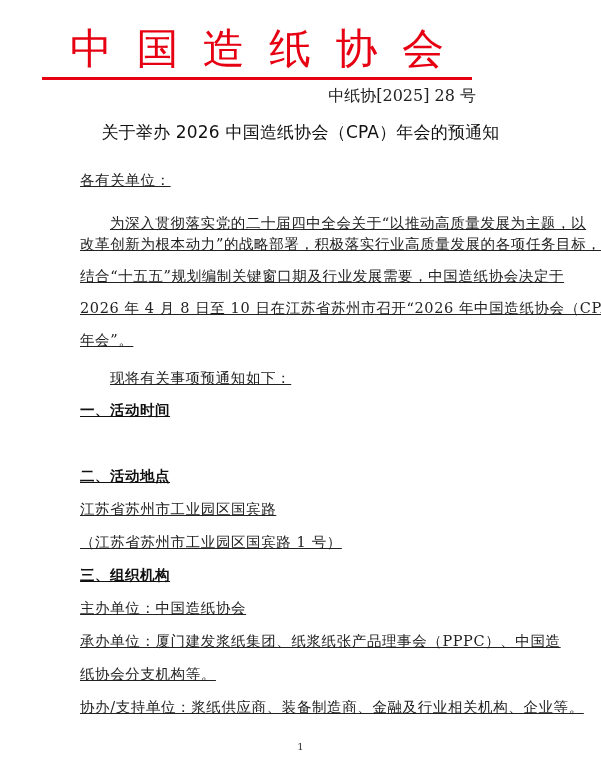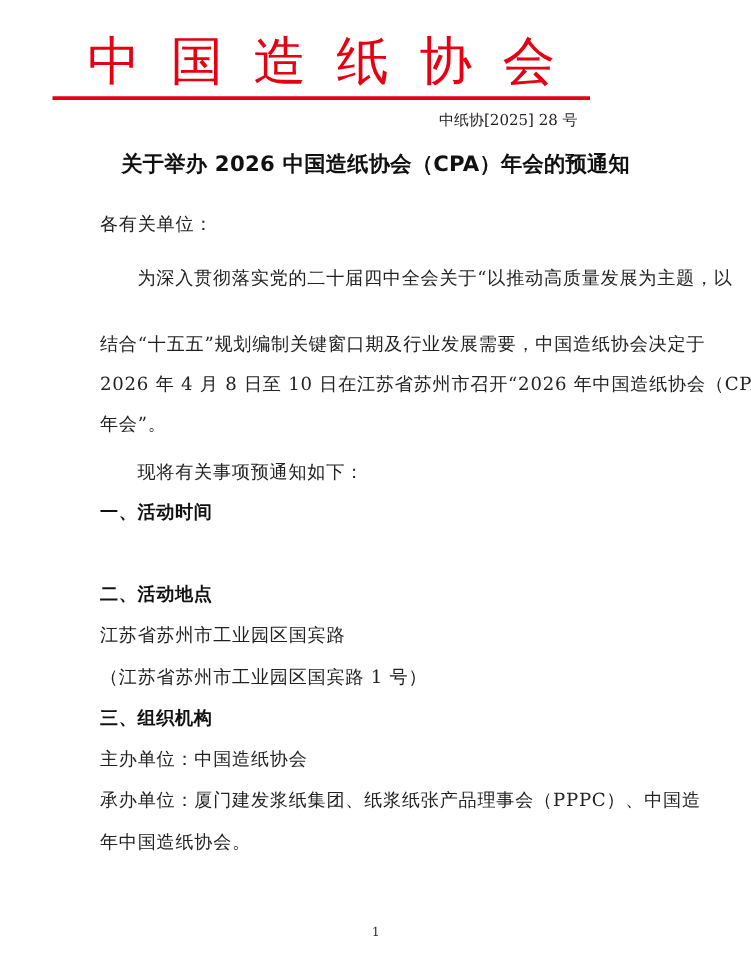--- a/index.html
+++ b/index.html
@@ -42,48 +42,49 @@
     .red-rule {
       position: absolute;
       left: 42px;
       top: 77px;
       width: 430px;
       height: 3px;
       background: #e60012;
     }
     .doc-number {
       position: absolute;
-      right: 139px;
+      right: 125px;
       top: 86px;
-      font-size: 12px;
+      font-size: 16px;
       line-height: 20px;
       color: #222;
       white-space: nowrap;
     }
     .title {
       position: absolute;
       left: 0;
       width: 601px;
       top: 120px;
       text-align: center;
       font-family: "DejaVu Sans", "Liberation Sans", sans-serif;
-      font-weight: bold;
+      font-weight: normal;
       font-size: 17px;
       line-height: 24px;
       color: #111;
       letter-spacing: 0.2px;
     }
     .line {
       position: absolute;
       left: 80px;
       font-size: 14.5px;
       line-height: 20px;
       color: #222;
       white-space: nowrap;
       letter-spacing: 0.6px;
+      text-decoration: underline;
     }
     .indent { left: 110px; }
     .heading {
       font-family: "DejaVu Sans", "Liberation Sans", sans-serif;
       font-weight: bold;
       color: #111;
       letter-spacing: 0.5px;
     }
     .page-number {
       position: absolute;
@@ -111,31 +112,33 @@
   </div>
   <div class="red-rule"></div>
 
   <div class="doc-number">中纸协[2025] 28 号</div>
 
   <div class="title">关于举办 2026 中国造纸协会（CPA）年会的预通知</div>
 
   <div class="line" style="top:170px;">各有关单位：</div>
 
   <div class="line indent" style="top:202px;margin-top:11px;">为深入贯彻落实党的二十届四中全会关于“以推动高质量发展为主题，以</div>
+  <div class="line" style="top:234px;">改革创新为根本动力”的战略部署，积极落实行业高质量发展的各项任务目标，</div>
   <div class="line" style="top:266px;text-align:center;">结合“十五五”规划编制关键窗口期及行业发展需要，中国造纸协会决定于</div>
   <div class="line" style="top:298px;">2026 年 4 月 8 日至 10 日在江苏省苏州市召开“2026 年中国造纸协会（CPA）</div>
   <div class="line" style="top:330px;">年会”。</div>
 
   <div class="line indent" style="top:368px;">现将有关事项预通知如下：</div>
 
   <div class="line heading" style="top:400px;">一、活动时间</div>
 
   <div class="line heading" style="top:466px;">二、活动地点</div>
   <div class="line" style="top:499px;">江苏省苏州市工业园区国宾路</div>
   <div class="line" style="top:532px;">（江苏省苏州市工业园区国宾路 1 号）</div>
 
   <div class="line heading" style="top:565px;">三、组织机构</div>
   <div class="line" style="top:598px;">主办单位：中国造纸协会</div>
   <div class="line" style="top:631px;">承办单位：厦门建发浆纸集团、纸浆纸张产品理事会（PPPC）、中国造</div>
-  <div class="line" style="top:664px;">年中国造纸协会。</div>
+  <div class="line" style="top:664px;">纸协会分支机构等。</div>
+  <div class="line" style="top:697px;">协办/支持单位：浆纸供应商、装备制造商、金融及行业相关机构、企业等。</div>
 
   <div class="page-number">1</div>
 </div>
 
 </body></html>

